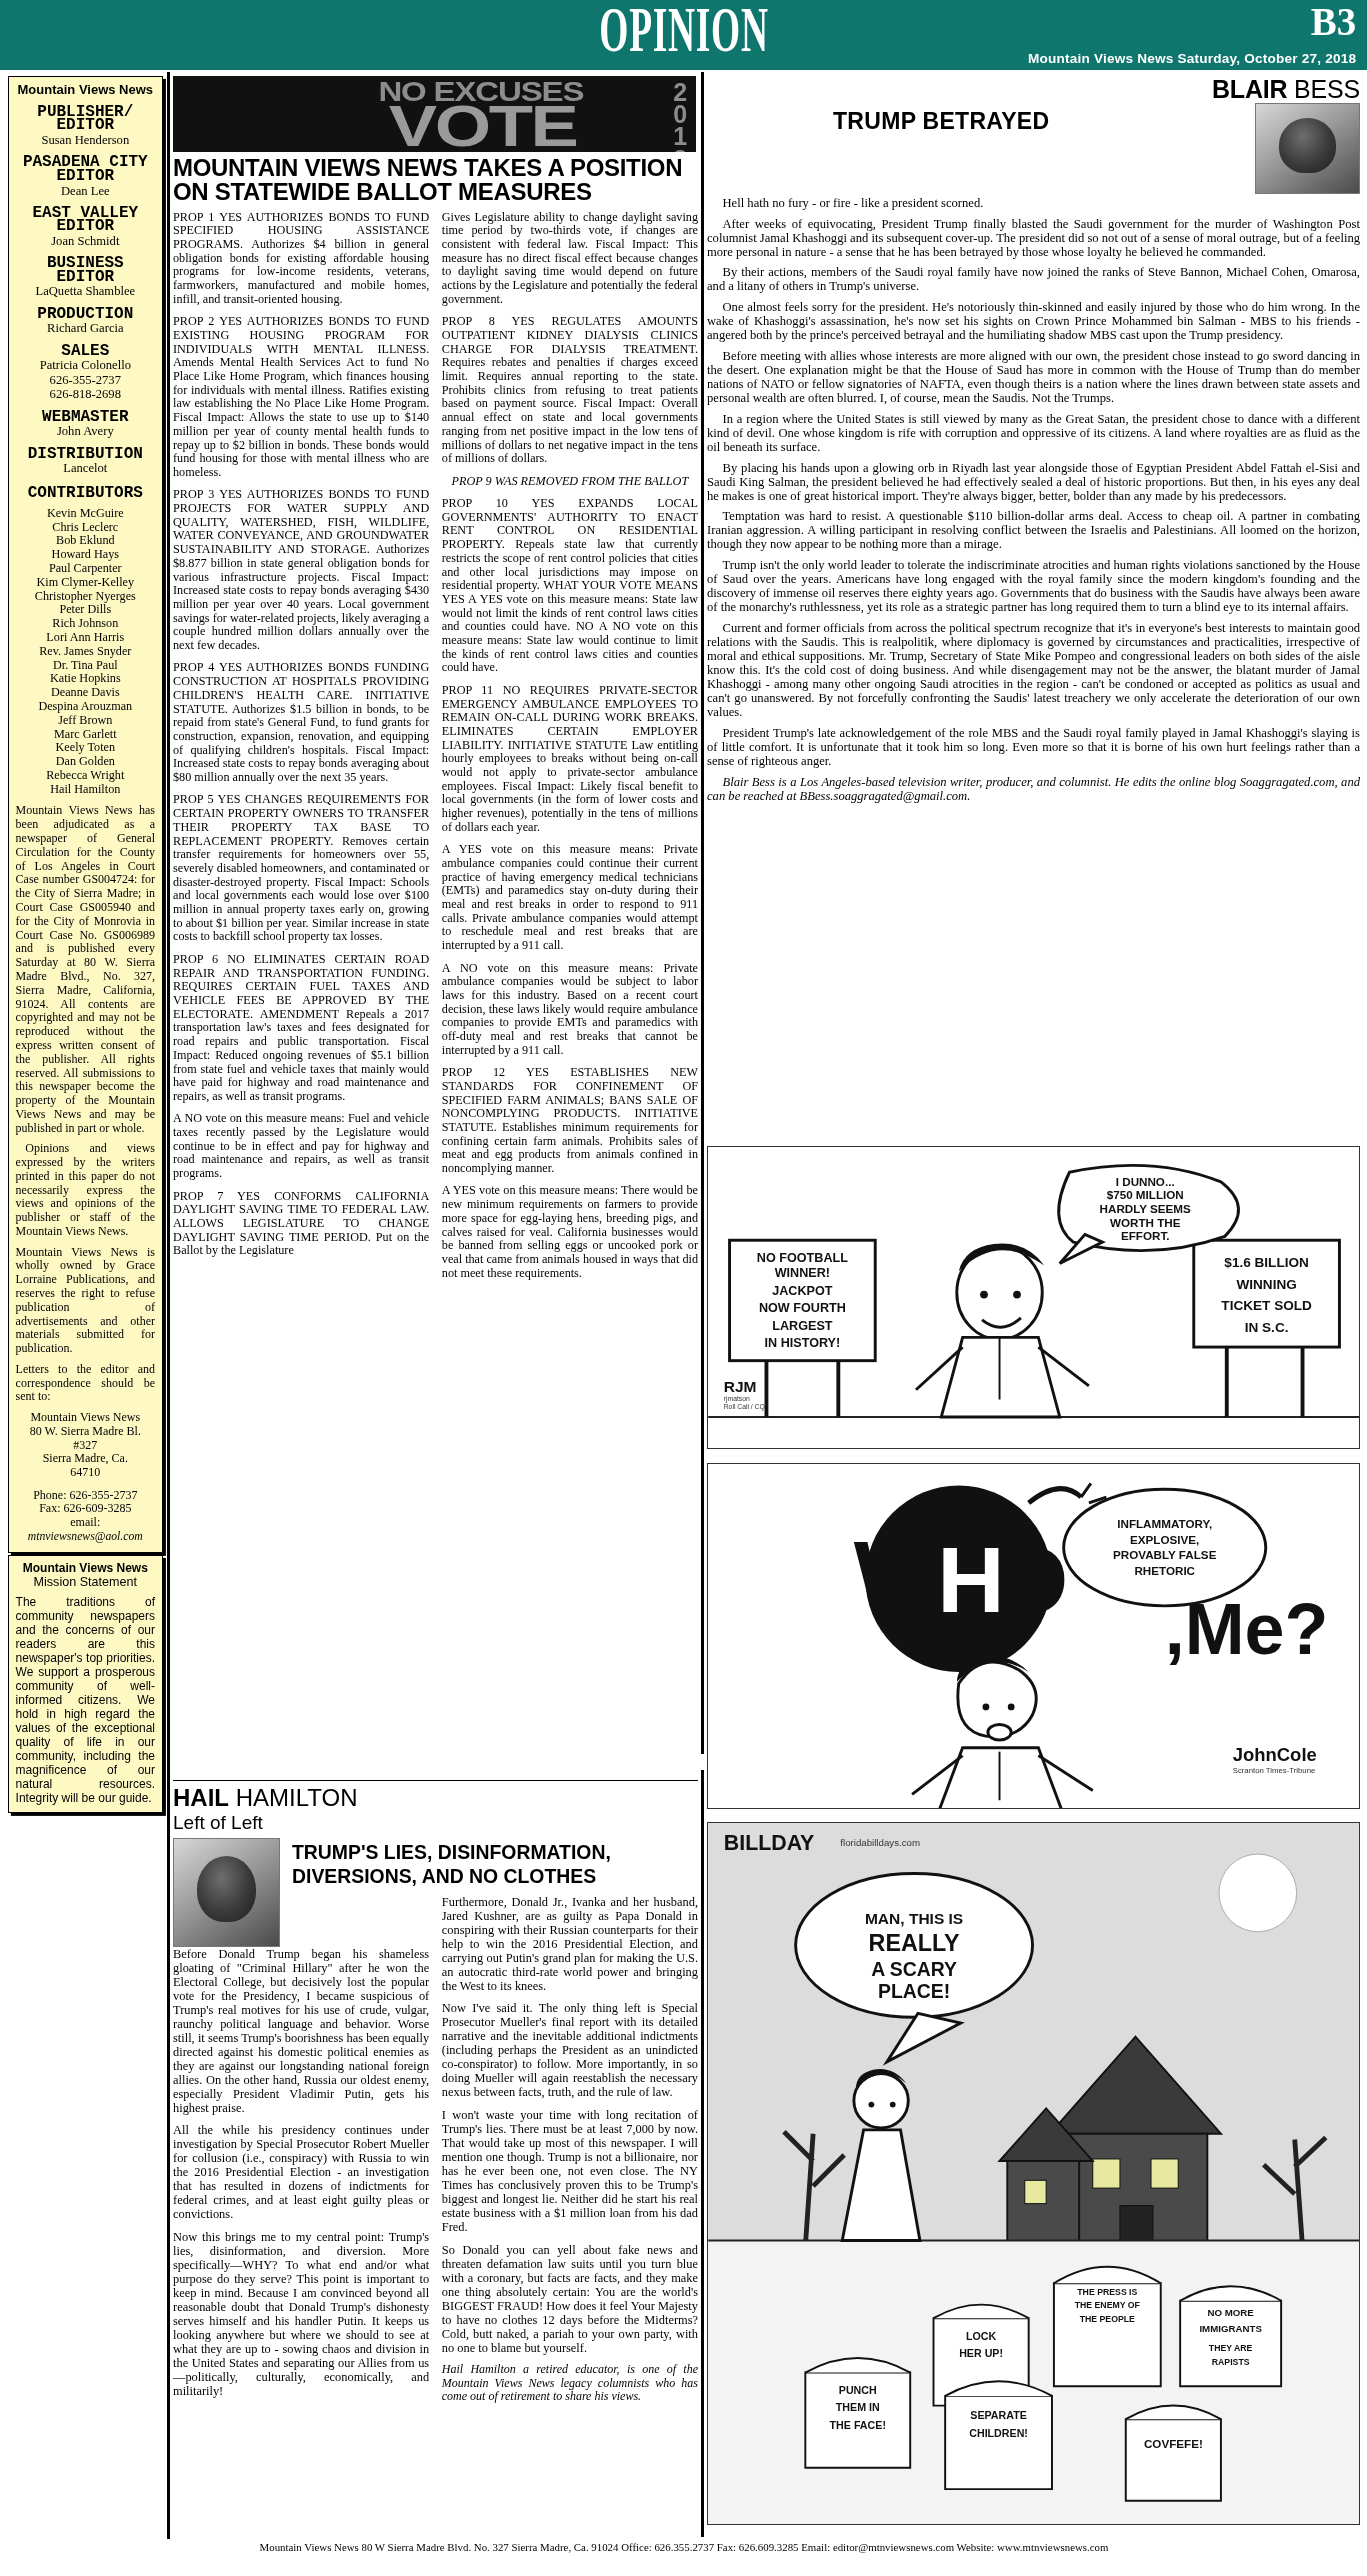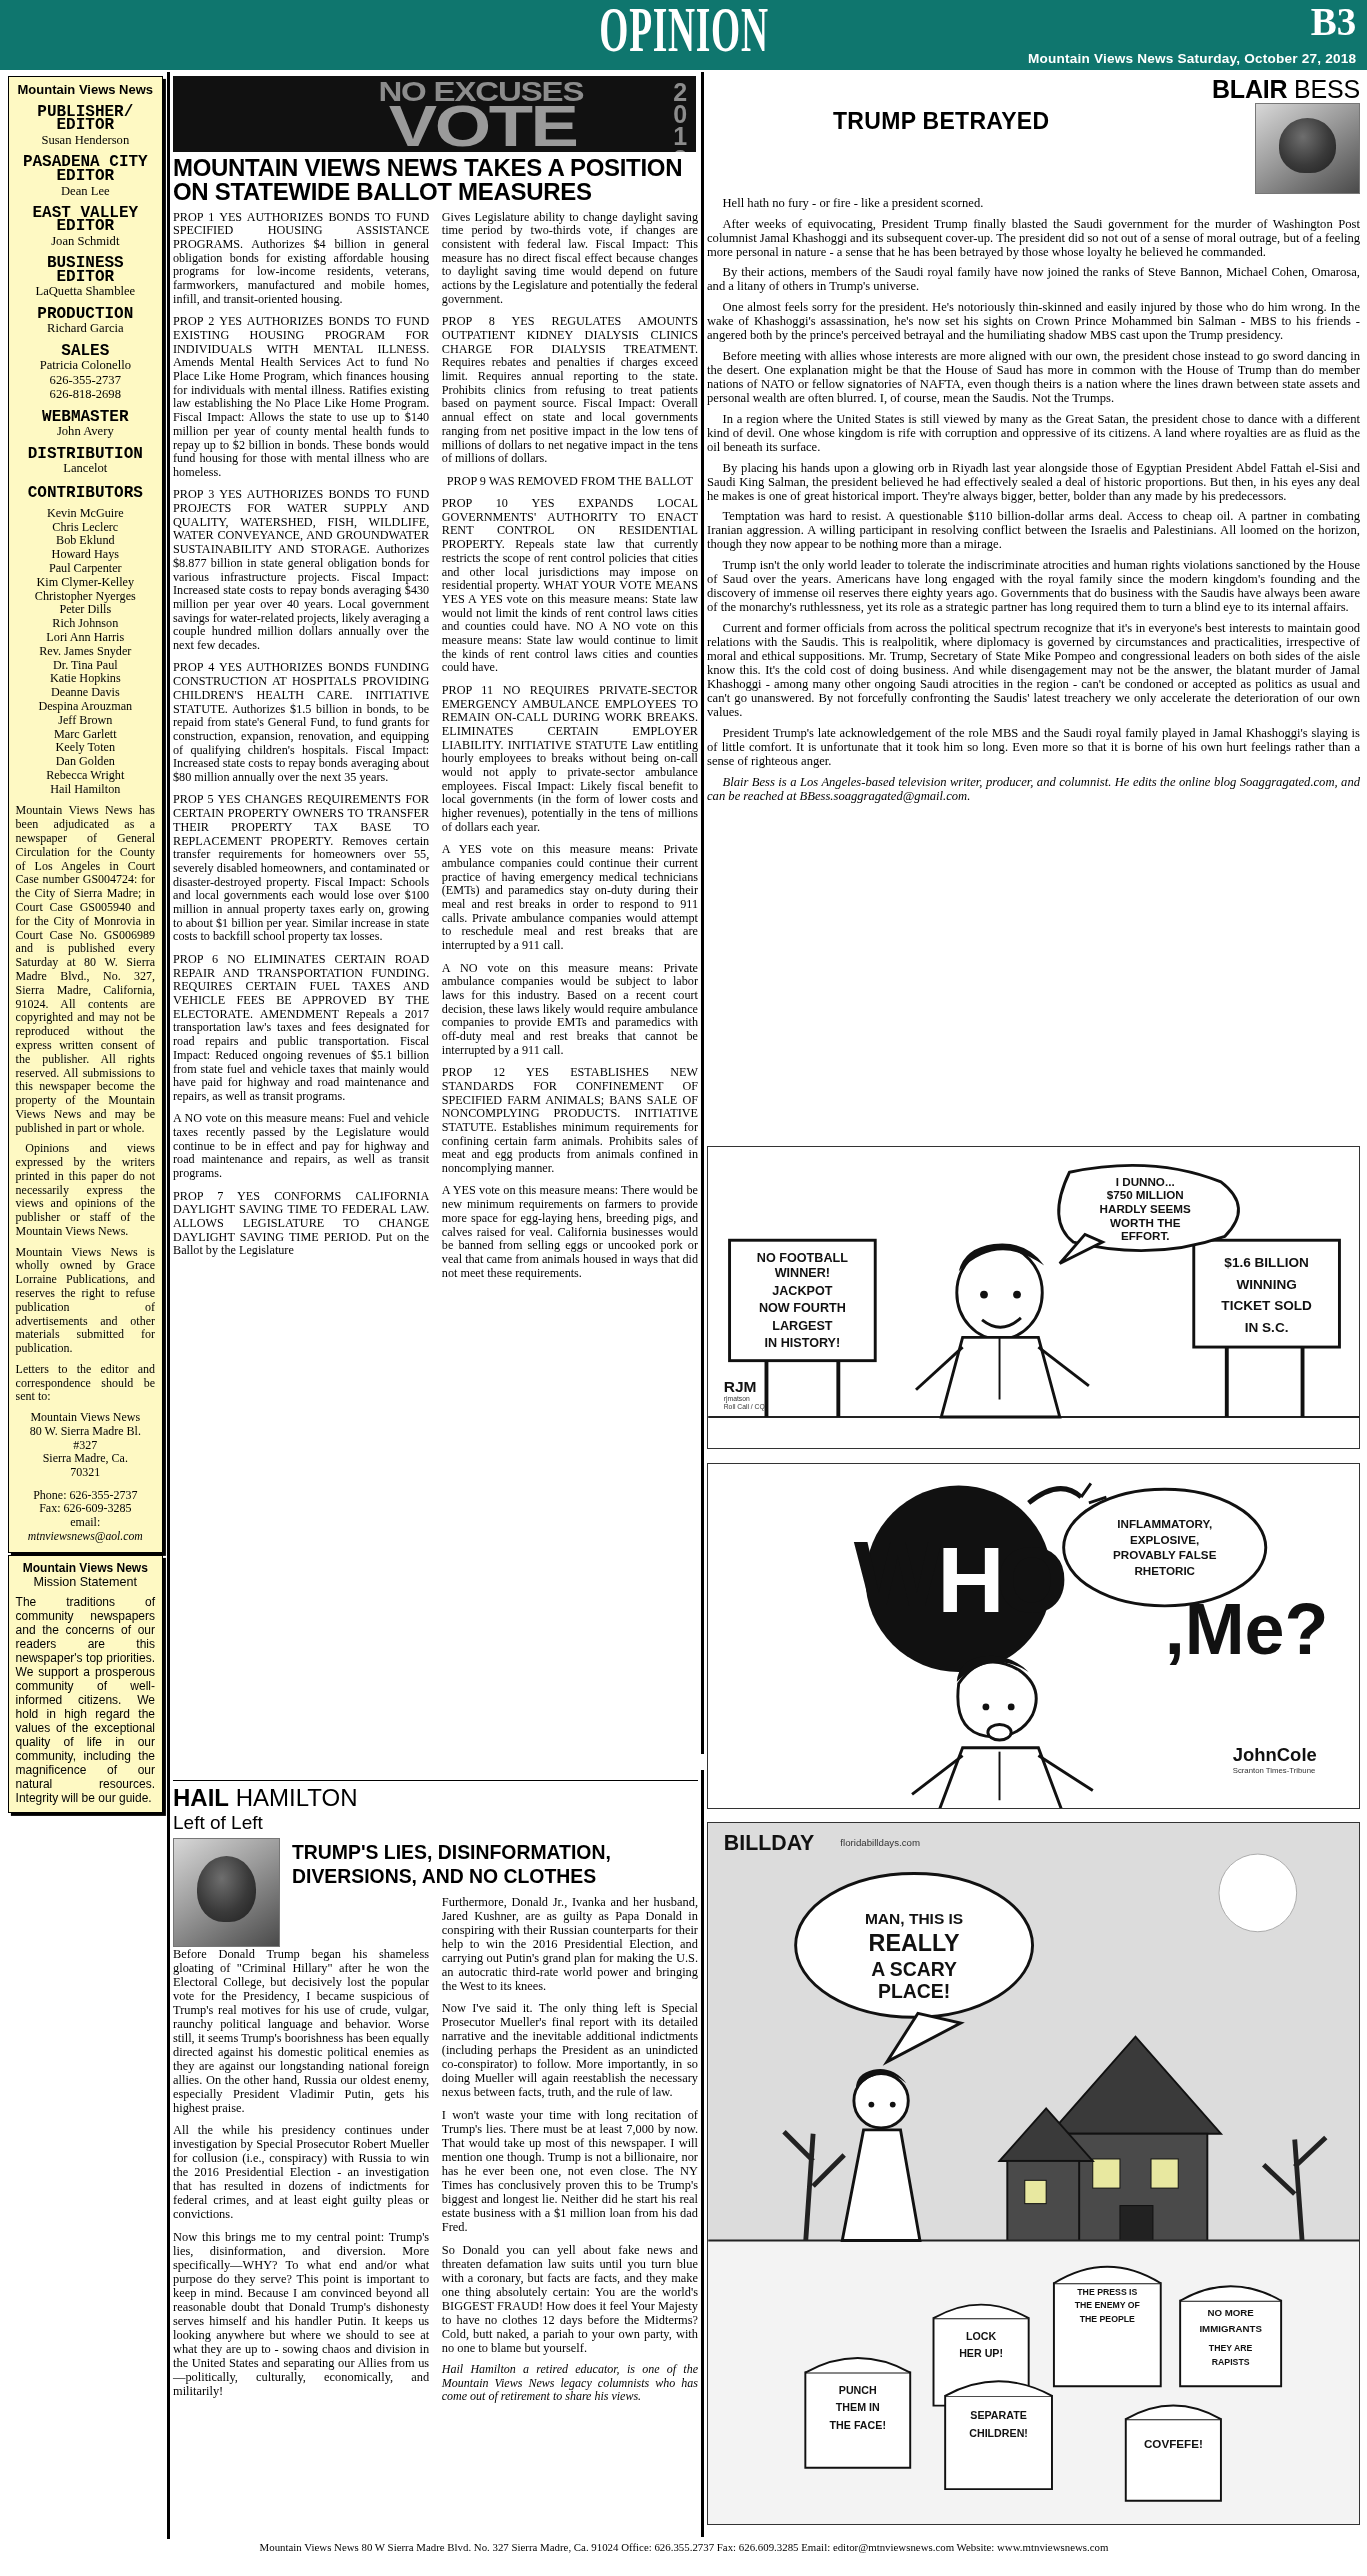--- a/index.html
+++ b/index.html
@@ -246,21 +246,21 @@
         <p style="text-indent:9.7px;">Opinions and views expressed by the writers printed in this paper do not necessarily express the views and opinions of the publisher or staff of the Mountain Views News.</p>
         <p>Mountain Views News is wholly owned by Grace Lorraine Publications, and reserves the right to refuse publication of advertisements and other materials submitted for publication.</p>
         <p>Letters to the editor and correspondence should be sent to:</p>
       </div>
 
       <div class="centerblk" style="font-size:12px; line-height:13.8px;">
         <div>Mountain Views News</div>
         <div>80 W. Sierra Madre Bl.</div>
         <div>#327</div>
         <div>Sierra Madre, Ca.</div>
-        <div>70321</div>
+        <div>64710</div>
         <div style="height:8.7px;"></div>
         <div>Phone: 626-355-2737</div>
         <div>Fax: 626-609-3285</div>
         <div>email:</div>
         <div class="email-ital">mtnviewsnews@aol.com</div>
       </div>
     </div>
 
     <div id="missionbox" class="boxed" style="top:1479px;">
       <div class="mb-h1">Mountain Views News</div>
@@ -284,21 +284,21 @@
       <p class="prop">PROP 2 YES AUTHORIZES BONDS TO FUND EXISTING HOUSING PROGRAM FOR INDIVIDUALS WITH MENTAL ILLNESS. Amends Mental Health Services Act to fund No Place Like Home Program, which finances housing for individuals with mental illness. Ratifies existing law establishing the No Place Like Home Program. Fiscal Impact: Allows the state to use up to $140 million per year of county mental health funds to repay up to $2 billion in bonds. These bonds would fund housing for those with mental illness who are homeless.</p>
       <p class="prop">PROP 3 YES AUTHORIZES BONDS TO FUND PROJECTS FOR WATER SUPPLY AND QUALITY, WATERSHED, FISH, WILDLIFE, WATER CONVEYANCE, AND GROUNDWATER SUSTAINABILITY AND STORAGE. Authorizes $8.877 billion in state general obligation bonds for various infrastructure projects. Fiscal Impact: Increased state costs to repay bonds averaging $430 million per year over 40 years. Local government savings for water-related projects, likely averaging a couple hundred million dollars annually over the next few decades.</p>
       <p class="prop">PROP 4 YES AUTHORIZES BONDS FUNDING CONSTRUCTION AT HOSPITALS PROVIDING CHILDREN'S HEALTH CARE. INITIATIVE STATUTE. Authorizes $1.5 billion in bonds, to be repaid from state's General Fund, to fund grants for construction, expansion, renovation, and equipping of qualifying children's hospitals. Fiscal Impact: Increased state costs to repay bonds averaging about $80 million annually over the next 35 years.</p>
       <p class="prop">PROP 5 YES CHANGES REQUIREMENTS FOR CERTAIN PROPERTY OWNERS TO TRANSFER THEIR PROPERTY TAX BASE TO REPLACEMENT PROPERTY. Removes certain transfer requirements for homeowners over 55, severely disabled homeowners, and contaminated or disaster-destroyed property. Fiscal Impact: Schools and local governments each would lose over $100 million in annual property taxes early on, growing to about $1 billion per year. Similar increase in state costs to backfill school property tax losses.</p>
       <p class="prop">PROP 6 NO ELIMINATES CERTAIN ROAD REPAIR AND TRANSPORTATION FUNDING. REQUIRES CERTAIN FUEL TAXES AND VEHICLE FEES BE APPROVED BY THE ELECTORATE. AMENDMENT Repeals a 2017 transportation law's taxes and fees designated for road repairs and public transportation. Fiscal Impact: Reduced ongoing revenues of $5.1 billion from state fuel and vehicle taxes that mainly would have paid for highway and road maintenance and repairs, as well as transit programs.</p>
       <p class="prop">A NO vote on this measure means: Fuel and vehicle taxes recently passed by the Legislature would continue to be in effect and pay for highway and road maintenance and repairs, as well as transit programs.</p>
       <p class="prop">PROP 7 YES CONFORMS CALIFORNIA DAYLIGHT SAVING TIME TO FEDERAL LAW. ALLOWS LEGISLATURE TO CHANGE DAYLIGHT SAVING TIME PERIOD.  Put on the Ballot by the Legislature</p>
 
       <p class="prop">Gives Legislature ability to change daylight saving time period by two-thirds vote, if changes are consistent with federal law. Fiscal Impact: This measure has no direct fiscal effect because changes to daylight saving time would depend on future actions by the Legislature and potentially the federal government.</p>
       <p class="prop">PROP 8 YES REGULATES AMOUNTS OUTPATIENT KIDNEY DIALYSIS CLINICS CHARGE FOR DIALYSIS TREATMENT. Requires rebates and penalties if charges exceed limit. Requires annual reporting to the state. Prohibits clinics from refusing to treat patients based on payment source. Fiscal Impact: Overall annual effect on state and local governments ranging from net positive impact in the low tens of millions of dollars to net negative impact in the tens of millions of dollars.</p>
-      <p class="prop" style="text-align:center;">PROP 9 WAS REMOVED FROM THE BALLOT</p>
+      <p class="prop" style="font-style:italic; text-align:center;">PROP 9 WAS REMOVED FROM THE BALLOT</p>
       <p class="prop">PROP 10 YES EXPANDS LOCAL GOVERNMENTS' AUTHORITY TO ENACT RENT CONTROL ON RESIDENTIAL PROPERTY. Repeals state law that currently restricts the scope of rent control policies that cities and other local jurisdictions may impose on residential property. WHAT YOUR VOTE MEANS YES A YES vote on this measure means: State law would not limit the kinds of rent control laws cities and counties could have. NO A NO vote on this measure means: State law would continue to limit the kinds of rent control laws cities and counties could have.</p>
       <p class="prop">PROP 11 NO REQUIRES PRIVATE-SECTOR EMERGENCY AMBULANCE EMPLOYEES TO REMAIN ON-CALL DURING WORK BREAKS. ELIMINATES CERTAIN EMPLOYER LIABILITY. INITIATIVE STATUTE  Law entitling hourly employees to breaks without being on-call would not apply to private-sector ambulance employees. Fiscal Impact: Likely fiscal benefit to local governments (in the form of lower costs and higher revenues), potentially in the tens of millions of dollars each year.</p>
       <p class="prop">A YES vote on this measure means: Private ambulance companies could continue their current practice of having emergency medical technicians (EMTs) and paramedics stay on-duty during their meal and rest breaks in order to respond to 911 calls. Private ambulance companies would attempt to reschedule meal and rest breaks that are interrupted by a 911 call.</p>
       <p class="prop">A NO vote on this measure means: Private ambulance companies would be subject to labor laws for this industry. Based on a recent court decision, these laws likely would require ambulance companies to provide EMTs and paramedics with off-duty meal and rest breaks that cannot be interrupted by a 911 call.</p>
       <p class="prop">PROP 12 YES ESTABLISHES NEW STANDARDS FOR CONFINEMENT OF SPECIFIED FARM ANIMALS; BANS SALE OF NONCOMPLYING PRODUCTS. INITIATIVE STATUTE.  Establishes minimum requirements for confining certain farm animals. Prohibits sales of meat and egg products from animals confined in noncomplying manner.</p>
       <p class="prop">A YES vote on this measure means: There would be new minimum requirements on farmers to provide more space for egg-laying hens, breeding pigs, and calves raised for veal. California businesses would be banned from selling eggs or uncooked pork or veal that came from animals housed in ways that did not meet these requirements.</p>
     </div>
   </div>
 
   <div id="bess">

